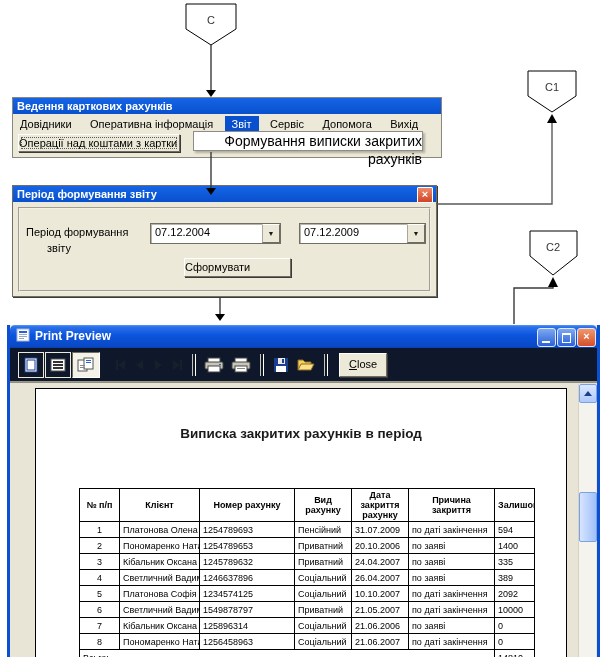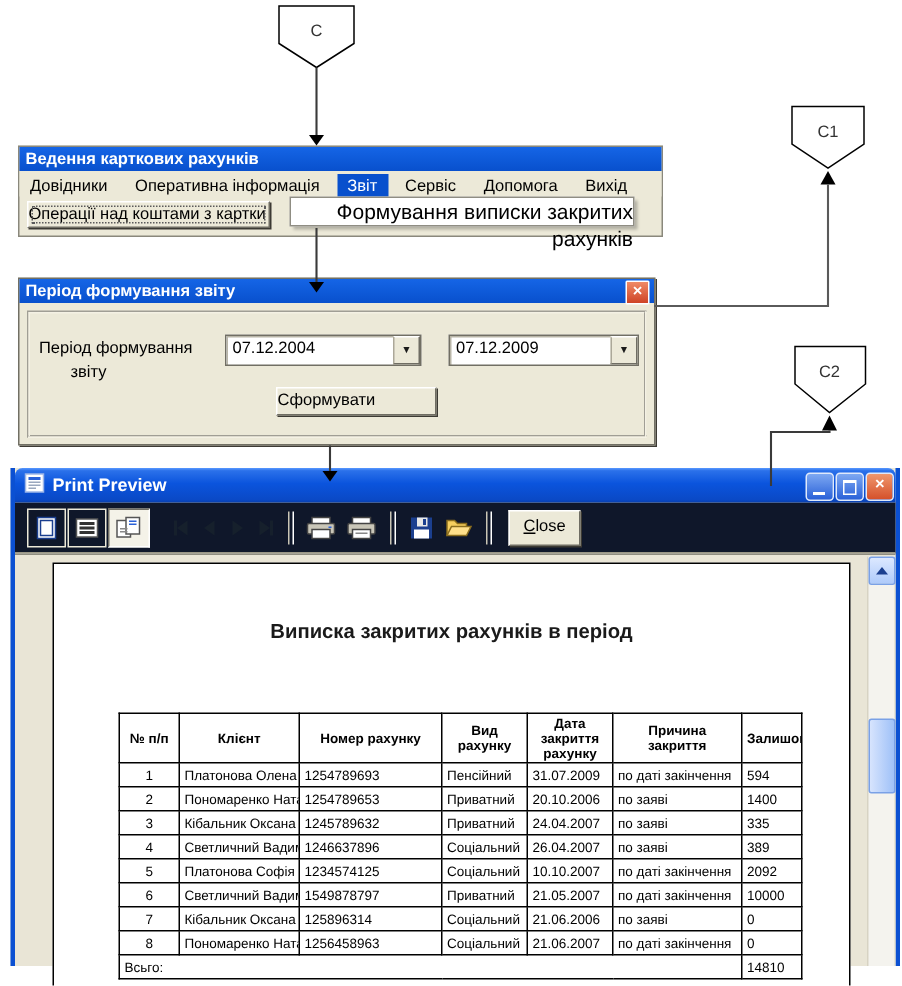--- a/index.html
+++ b/index.html
@@ -105,21 +105,21 @@
     <span class="drop">▼</span>
   </div>
   <div class="combo" style="left:286px;top:37px;width:125px;">
     <span class="val">07.12.2009</span>
     <span class="drop">▼</span>
   </div>
 
   <div class="btn3d abs" style="left:171px;top:72px;width:105px;height:17px;line-height:17px;">Сформувати</div>
 </div>
 
-<div class="xp-win" style="left:7px;top:312px;width:587px;height:332px;">
+<div class="xp-win" style="left:7px;top:325px;width:587px;height:332px;">
   <div class="xp-title">
     <svg width="14" height="14" style="vertical-align:-2px;margin-right:5px;">
       <rect x="1" y="1" width="12" height="12" fill="#fff" stroke="#9db6e8"></rect>
       <rect x="3" y="3" width="8" height="2" fill="#2a61d8"></rect>
       <rect x="3" y="6" width="8" height="1" fill="#9aa7bd"></rect>
       <rect x="3" y="8" width="8" height="1" fill="#9aa7bd"></rect>
       <rect x="3" y="10" width="5" height="1" fill="#9aa7bd"></rect>
     </svg><span>Print Preview</span>
     <div class="cap-btn" style="left:527px;">
         <span class="glyph-min"></span>

